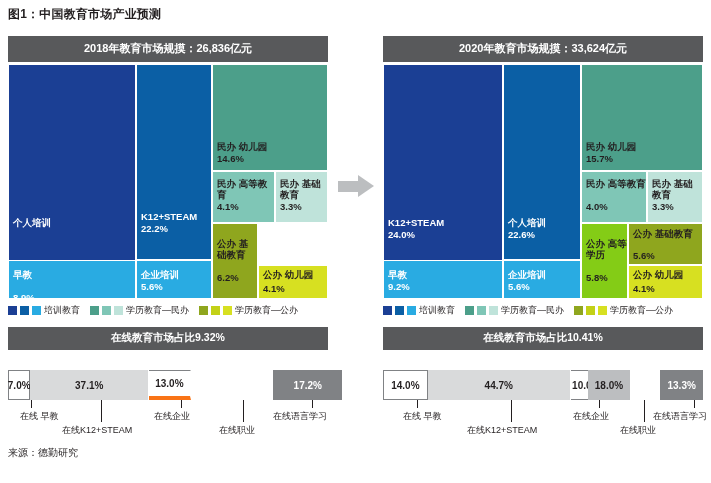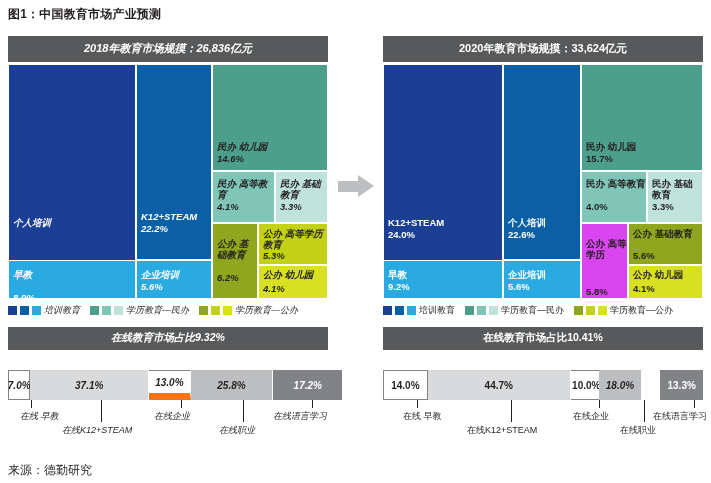--- a/index.html
+++ b/index.html
@@ -3,21 +3,21 @@
 <meta charset="utf-8">
 <style>
   html,body{margin:0;padding:0;}
   body{
     width:711px;height:483px;background:#ffffff;
     font-family:"Liberation Sans","DejaVu Sans",sans-serif;
     color:#231f20;position:relative;overflow:hidden;
   }
   .fig-title{position:absolute;left:8px;top:6px;font-size:12px;font-weight:bold;letter-spacing:0.2px;}
   .panel{position:absolute;top:36px;width:320px;}
-  .panel.left{left:8px;font-style:italic;}
+  .panel.left{left:8px;}
   .panel.right{left:383px;}
   .panel-head{
     background:#58595b;color:#ffffff;font-size:11px;font-weight:bold;
     text-align:center;padding:5px 0 6px 0;
   }
   .tree{position:relative;width:320px;height:235px;margin-top:2px;background:#ffffff;}
   .cell{position:absolute;box-sizing:border-box;border:1px solid #ffffff;overflow:hidden;}
   .cell .lbl{position:absolute;left:4px;font-size:9.5px;line-height:11px;}
   .cell .lbl.b{font-weight:bold;}
   .white{color:#ffffff;}
@@ -32,21 +32,21 @@
   .bar{position:relative;width:320px;height:30px;margin-top:20px;}
   .seg{position:absolute;top:0;height:30px;box-sizing:border-box;border-right:1px solid #ffffff;
        font-size:10px;font-weight:bold;display:flex;align-items:center;justify-content:center;}
   .ticks{position:relative;width:320px;height:56px;margin-left:12px;}
   .tick-line{position:absolute;top:0;width:1px;height:8px;background:#231f20;}
   .tick-lbl{position:absolute;font-size:9px;white-space:nowrap;}
   .arrow{position:absolute;left:338px;top:175px;width:36px;height:22px;}
   .arrow .shaft{position:absolute;left:0;top:6px;width:22px;height:11px;background:#bcbec0;}
   .arrow .head{position:absolute;left:20px;top:0;width:0;height:0;
     border-top:11px solid transparent;border-bottom:11px solid transparent;border-left:16px solid #bcbec0;}
-  .source{position:absolute;left:8px;top:462px;font-size:12px;color:#231f20;}
+  .source{position:absolute;left:8px;top:446px;font-size:10px;color:#231f20;}
 </style>
 </head>
 <body>
 
 <div class="fig-title">图1：中国教育市场产业预测</div>
 
 <div class="panel left">
   <div class="panel-head">2018年教育市场规摸：26,836亿元</div>
 
   <div class="tree">
@@ -85,24 +85,20 @@
     <div class="cell" style="left:267px;top:107px;width:53px;height:52px;background:#bfe3da;">
       <div class="lbl b dark" style="top:6px;">民办 基础教育</div>
       <div class="lbl b dark" style="top:29px;">3.3%</div>
     </div>
 
     <div class="cell" style="left:204px;top:159px;width:46px;height:76px;background:#8fa61e;">
       <div class="lbl b dark" style="top:14px;">公办 基础教育</div>
       <div class="lbl b dark" style="top:48px;">6.2%</div>
     </div>
 
-    <div class="cell" style="left:250px;top:159px;width:70px;height:42px;background:#c3d117;">
-      <div class="lbl b dark" style="top:4px;">公办 高等学历教育</div>
-      <div class="lbl b dark" style="top:26px;">5.3%</div>
-    </div>
 
     <div class="cell" style="left:250px;top:201px;width:70px;height:34px;background:#d7e021;">
       <div class="lbl b dark" style="top:3px;">公办 幼儿园</div>
       <div class="lbl b dark" style="top:17px;">4.1%</div>
     </div>
   </div>
 
   <div class="legend">
     <div class="grp">
       <span class="sw" style="background:#1b3f94"></span>
@@ -126,25 +122,22 @@
 
   <div class="bar-head">在线教育市场占比9.32%</div>
 
   <div class="bar">
     <div class="seg" style="left:0;width:22.4px;background:#ffffff;border:1px solid #808285;color:#231f20;">
       <span>7.0%</span>
     </div>
     <div class="seg" style="left:22.4px;width:118.7px;background:#d9dadb;color:#231f20;">
       <span>37.1%</span>
     </div>
-    <div class="seg" style="left:141.1px;width:41.6px;background:#ffffff;border-top:1px solid #808285;border-bottom:7px solid #f97316;color:#231f20;">
+    <div class="seg" style="left:141.1px;width:41.6px;background:#ffffff;border-top:1px solid #808285;border-bottom:4px solid #f97316;color:#231f20;">
       <span>13.0%</span>
-    </div>
-    <div class="seg" style="left:182.7px;width:82.6px;background:#bcbec0;color:#231f20;">
-      <span>25.8%</span>
     </div>
     <div class="seg" style="left:265.3px;width:69px;background:#808285;color:#ffffff;border-right:none;">
       <span>17.2%</span>
     </div>
   </div>
 
   <div class="ticks">
     <div class="tick-line" style="left:11px;"></div>
     <div class="tick-lbl" style="left:0;top:10px;">在线 早教</div>
     <div class="tick-line" style="left:81px;height:22px;"></div>
@@ -201,23 +194,23 @@
     <div class="cell" style="left:264px;top:107px;width:56px;height:52px;background:#bfe3da;">
       <div class="lbl b dark" style="top:6px;">民办 基础教育</div>
       <div class="lbl b dark" style="top:29px;">3.3%</div>
     </div>
 
     <div class="cell" style="left:245px;top:159px;width:75px;height:42px;background:#8fa61e;">
       <div class="lbl b dark" style="top:4px;">公办 基础教育</div>
       <div class="lbl b dark" style="top:26px;">5.6%</div>
     </div>
 
-    <div class="cell" style="left:198px;top:159px;width:47px;height:76px;background:#d946ef;">
+    <div class="cell" style="left:198px;top:159px;width:47px;height:76px;background:#84cc16;">
       <div class="lbl b dark" style="top:14px;">公办 高等 学历</div>
-      <div class="lbl b dark" style="top:48px;margin-top:14px;">5.8%</div>
+      <div class="lbl b dark" style="top:48px;">5.8%</div>
     </div>
 
     <div class="cell" style="left:245px;top:201px;width:75px;height:34px;background:#d7e021;">
       <div class="lbl b dark" style="top:3px;">公办 幼儿园</div>
       <div class="lbl b dark" style="top:17px;">4.1%</div>
     </div>
   </div>
 
   <div class="legend">
     <div class="grp">
@@ -245,21 +238,21 @@
   <div class="bar">
     <div class="seg" style="left:0;width:44.8px;background:#ffffff;border:1px solid #808285;color:#231f20;">
       <span>14.0%</span>
     </div>
     <div class="seg" style="left:44.8px;width:143px;background:#d9dadb;color:#231f20;">
       <span>44.7%</span>
     </div>
     <div class="seg" style="left:187.8px;width:32px;background:#ffffff;border-top:1px solid #808285;border-bottom:1px solid #808285;color:#231f20;">
       <span>10.0%</span>
     </div>
-    <div class="seg" style="left:216px;width:43px;background:#bcbec0;color:#231f20;font-style:italic;">
+    <div class="seg" style="left:205px;width:43px;background:#bcbec0;color:#231f20;">
       <span>18.0%</span>
     </div>
     <div class="seg" style="left:277.4px;width:42.6px;background:#808285;color:#ffffff;border-right:none;">
       <span>13.3%</span>
     </div>
   </div>
 
   <div class="ticks">
     <div class="tick-line" style="left:22px;"></div>
     <div class="tick-lbl" style="left:8px;top:10px;">在线 早教</div>

